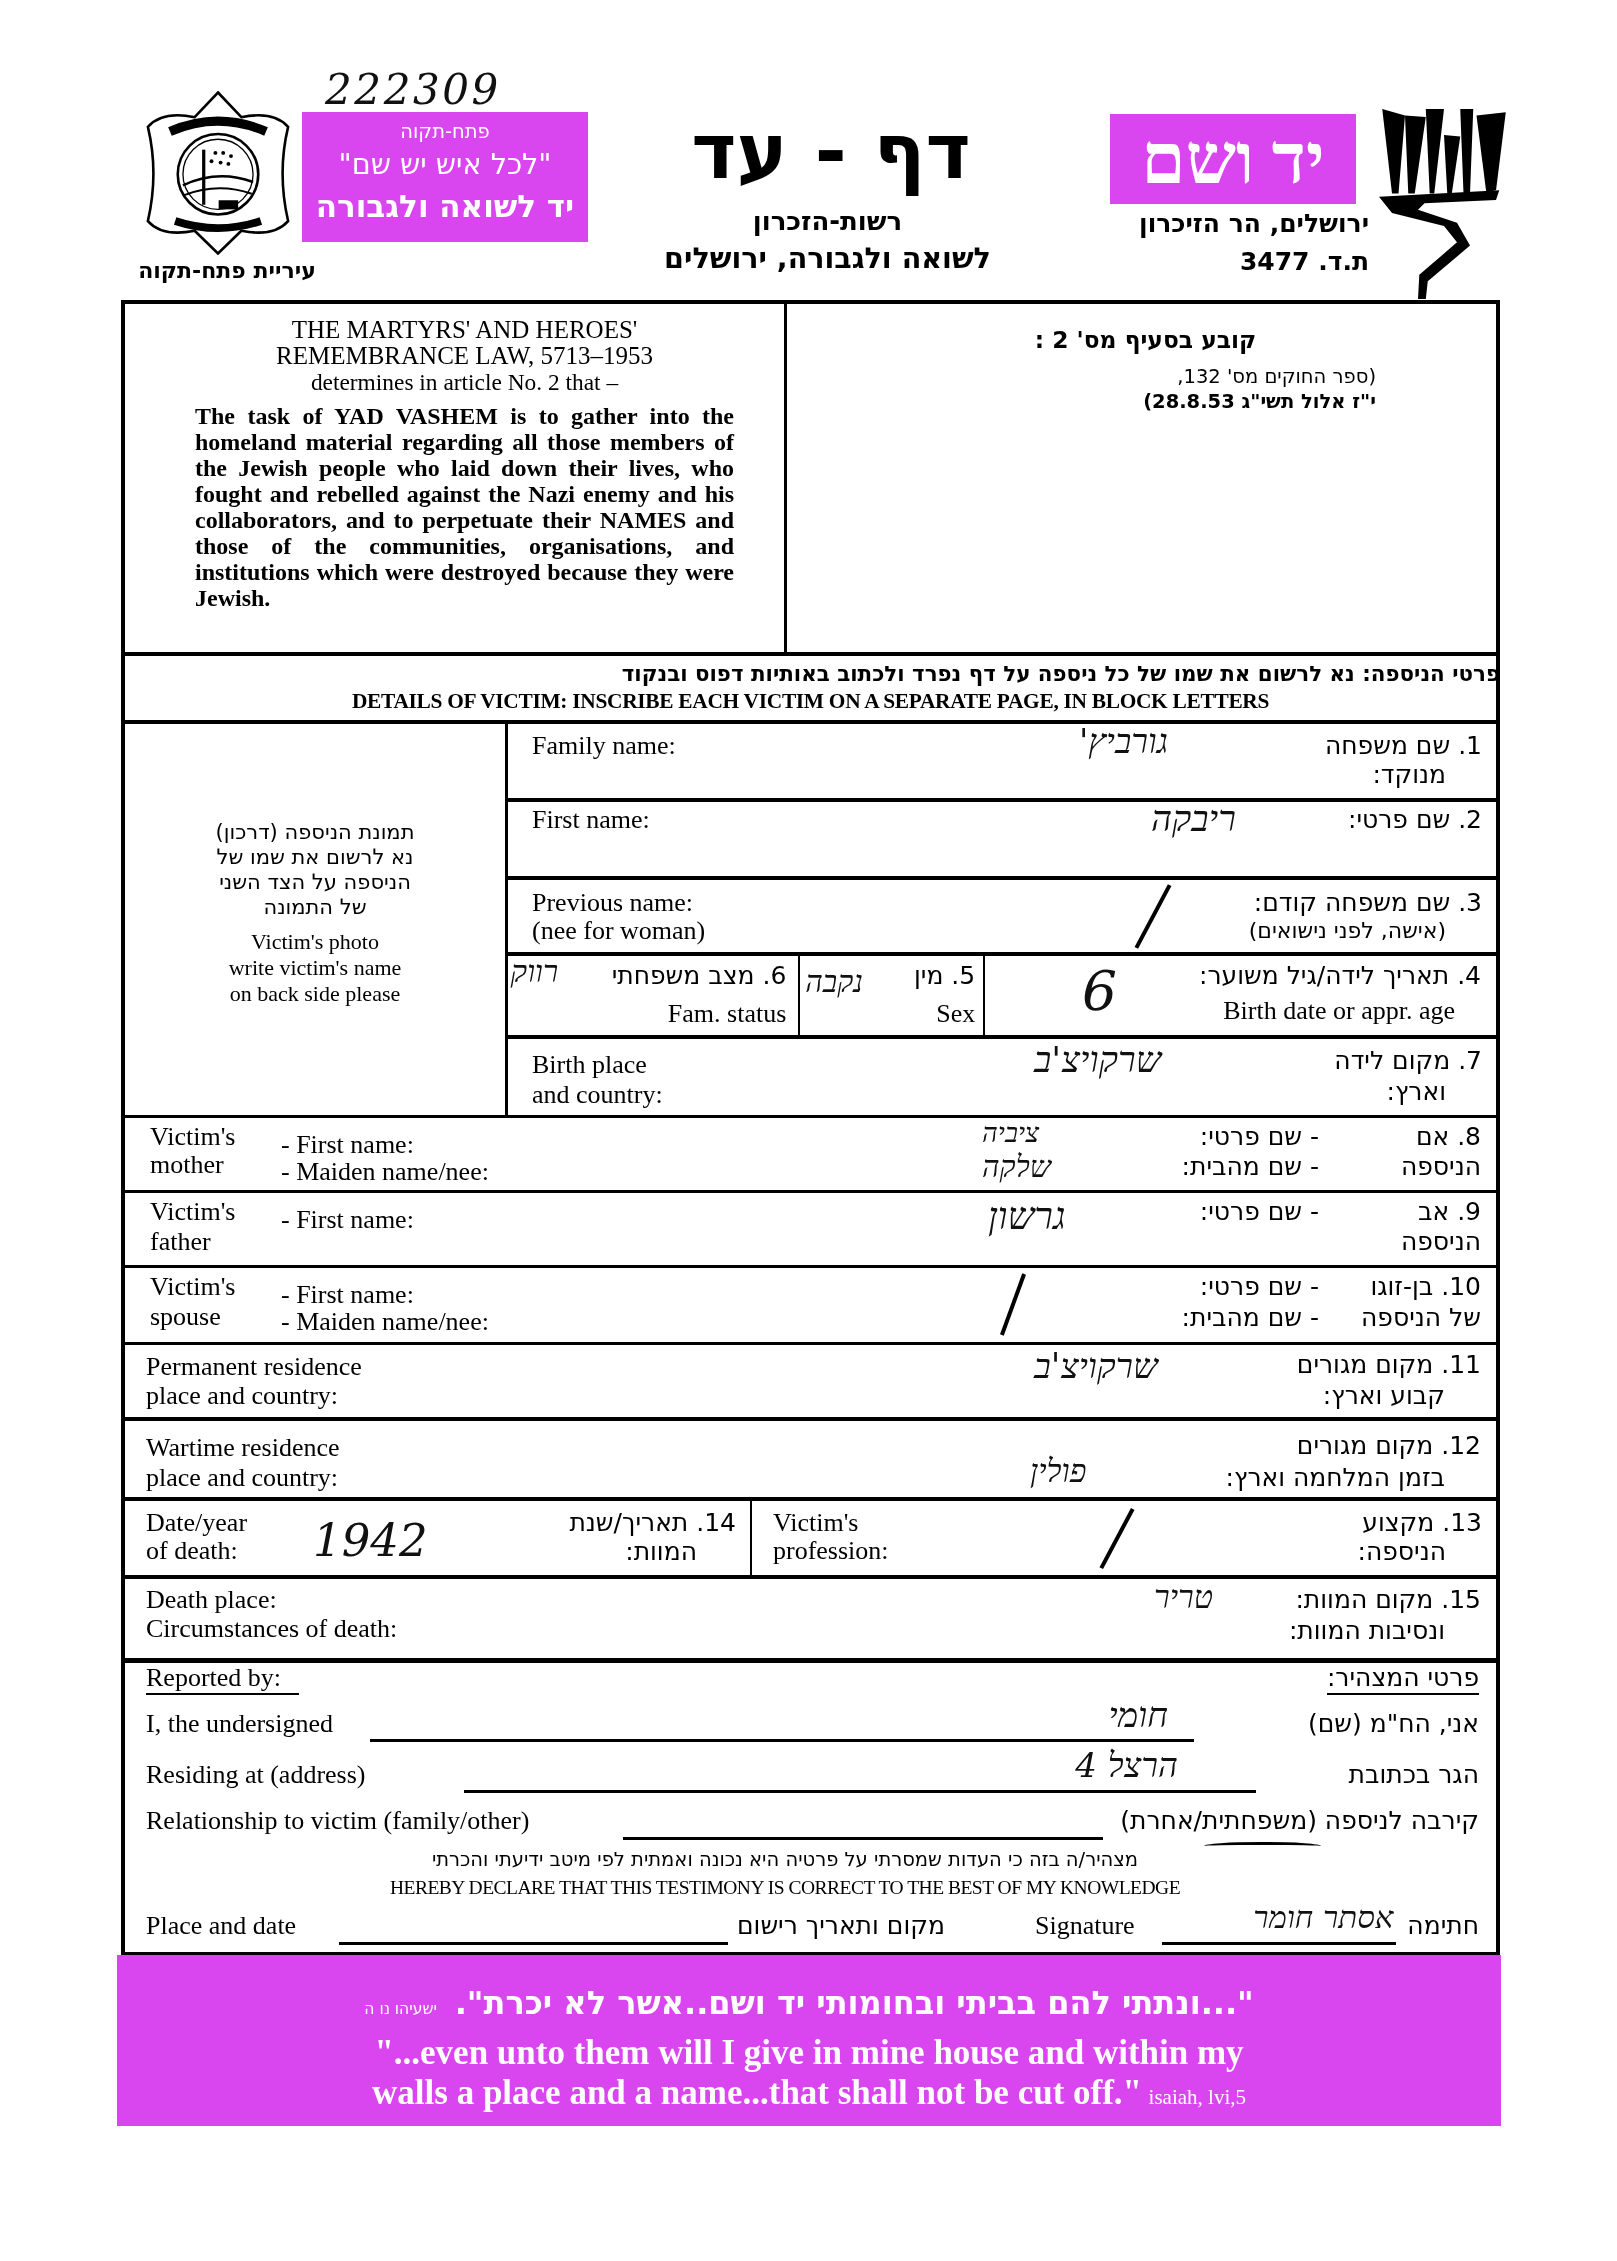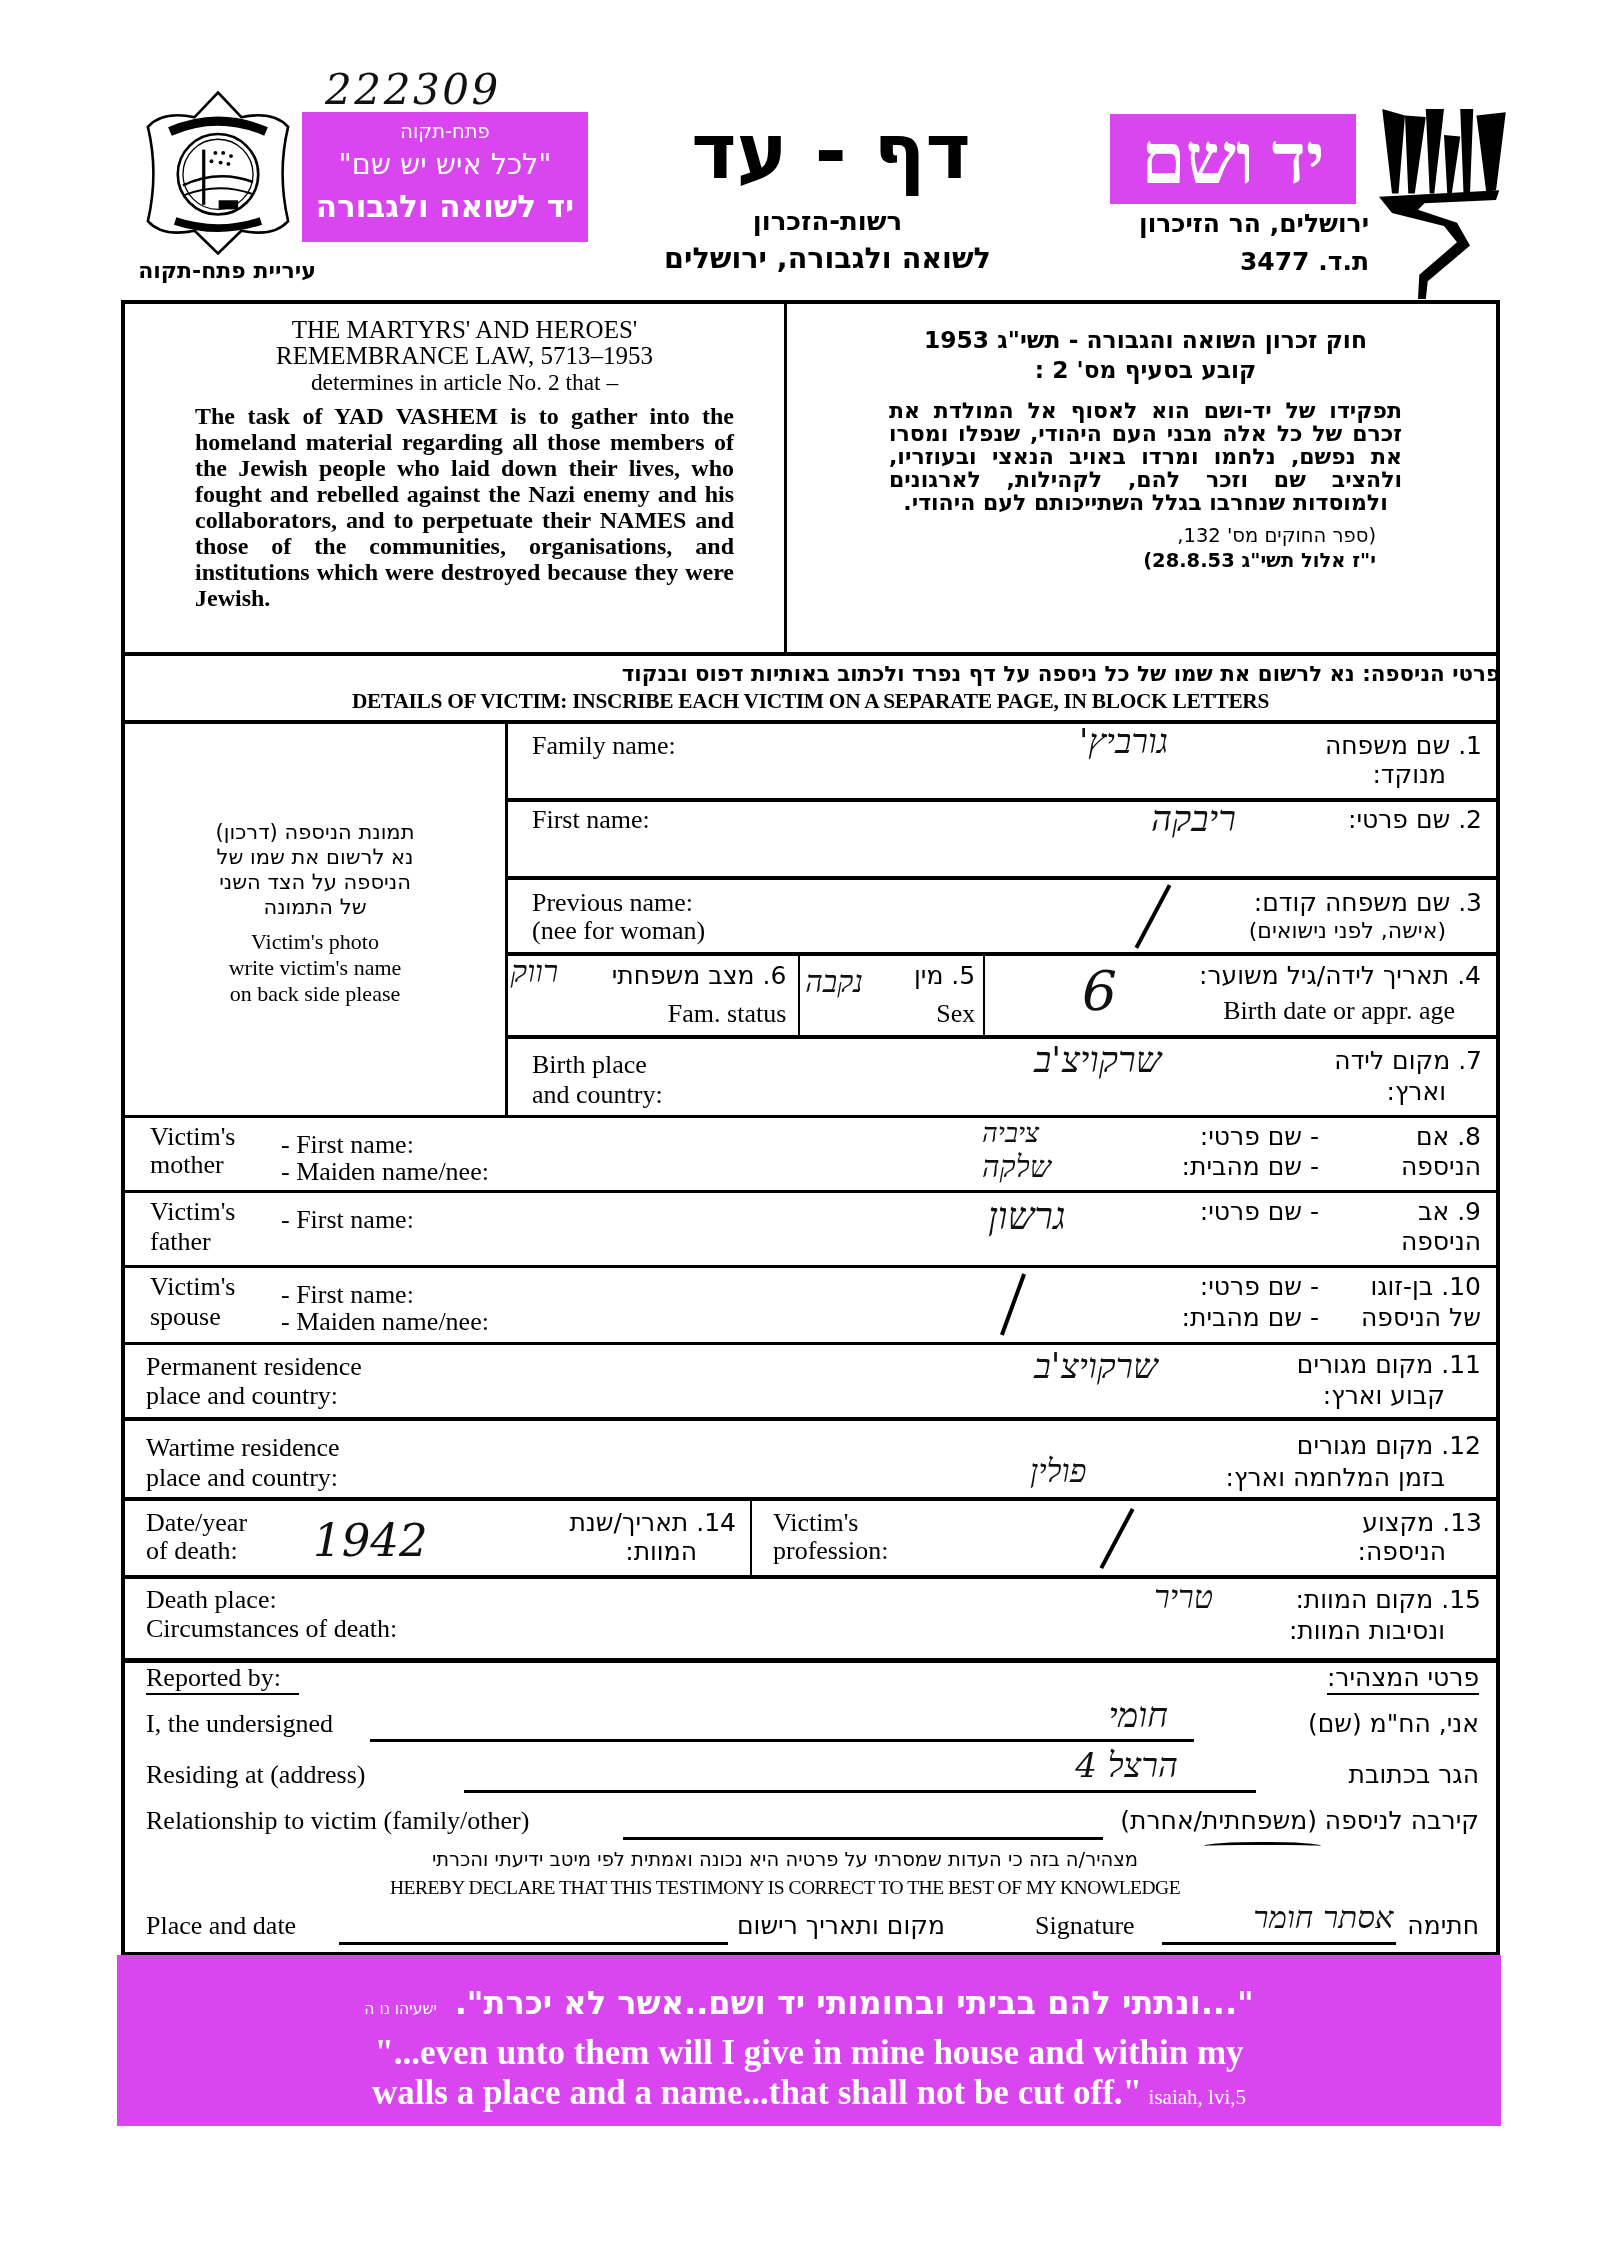--- a/index.html
+++ b/index.html
@@ -77,23 +77,21 @@
 <div class="hline" style="left:121px; top:652px; width:1379px; height:3.9px;"></div>
 
 <div class="abs serif" style="left:195px; top:317px; width:539px;">
   <div style="text-align:center; font-size:25px; line-height:26px;">THE MARTYRS' AND HEROES'</div>
   <div style="text-align:center; font-size:25px; line-height:26px;">REMEMBRANCE LAW, 5713–1953</div>
   <div style="text-align:center; font-size:23.4px; line-height:27px;">determines in article No. 2 that –</div>
   <div class="law-en" style="margin-top:6.5px; font-size:24px; line-height:26px; font-weight:bold;">The task of YAD VASHEM is to gather into the homeland material regarding all those members of the Jewish people who laid down their lives, who fought and rebelled against the Nazi enemy and his collaborators, and to perpetuate their NAMES and those of the communities, organisations, and institutions which were destroyed because they were Jewish.</div>
 </div>
 
 <div class="abs" style="left:837px; top:325px; width:617px;">
-  <div class="sans rtl" style="text-align:center; font-size:23.4px; line-height:30px; font-weight:bold;">חוק זכרון השואה והגבורה - תשי"ג 1953</div>
   <div class="sans rtl" style="text-align:center; font-size:23.4px; line-height:30px; font-weight:bold;">קובע בסעיף מס' 2 :</div>
-  <div class="law-he" style="margin:14.3px 52px 0 52px; font-size:22px; line-height:23px;">תפקידו של יד-ושם הוא לאסוף אל המולדת את זכרם של כל אלה מבני העם היהודי, שנפלו ומסרו את נפשם, נלחמו ומרדו באויב הנאצי ובעוזריו, ולהציב שם וזכר להם, לקהילות, לארגונים ולמוסדות שנחרבו בגלל השתייכותם לעם היהודי.</div>
   <div class="sans rtl" style="margin-top:9px; padding-right:78px; font-size:19.5px; line-height:25px;">(ספר החוקים מס' 132,</div>
   <div class="sans rtl" style="padding-right:78px; font-size:19.5px; line-height:25px; font-weight:bold;">י"ז אלול תשי"ג 28.8.53)</div>
 </div>
 
 <div class="abs sans" style="left:121px; top:661px; width:1379px; text-align:right; font-size:21.4px; direction:rtl; font-weight:bold;">פרטי הניספה: נא לרשום את שמו של כל ניספה על דף נפרד ולכתוב באותיות דפוס ובנקוד</div>
 <div class="abs serif" style="left:121px; top:689px; width:1379px; text-align:center; font-size:21.4px; font-weight:bold; letter-spacing:-0.3px;">DETAILS OF VICTIM: INSCRIBE EACH VICTIM ON A SEPARATE PAGE, IN BLOCK LETTERS</div>
 <div class="hline" style="left:121px; top:720px; width:1379px; height:3.9px;"></div>
 
 <div class="vline" style="left:505px; top:720px; width:3.2px; height:396px;"></div>
 <div class="abs" style="left:125px; top:724px; width:380px; height:389px;">

